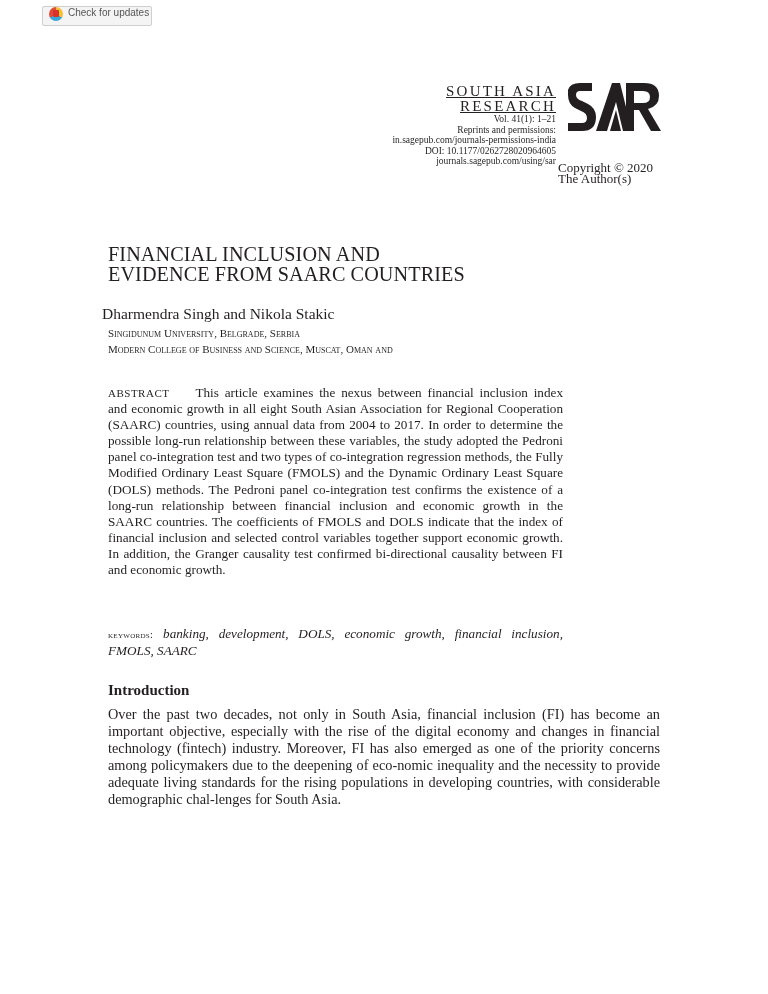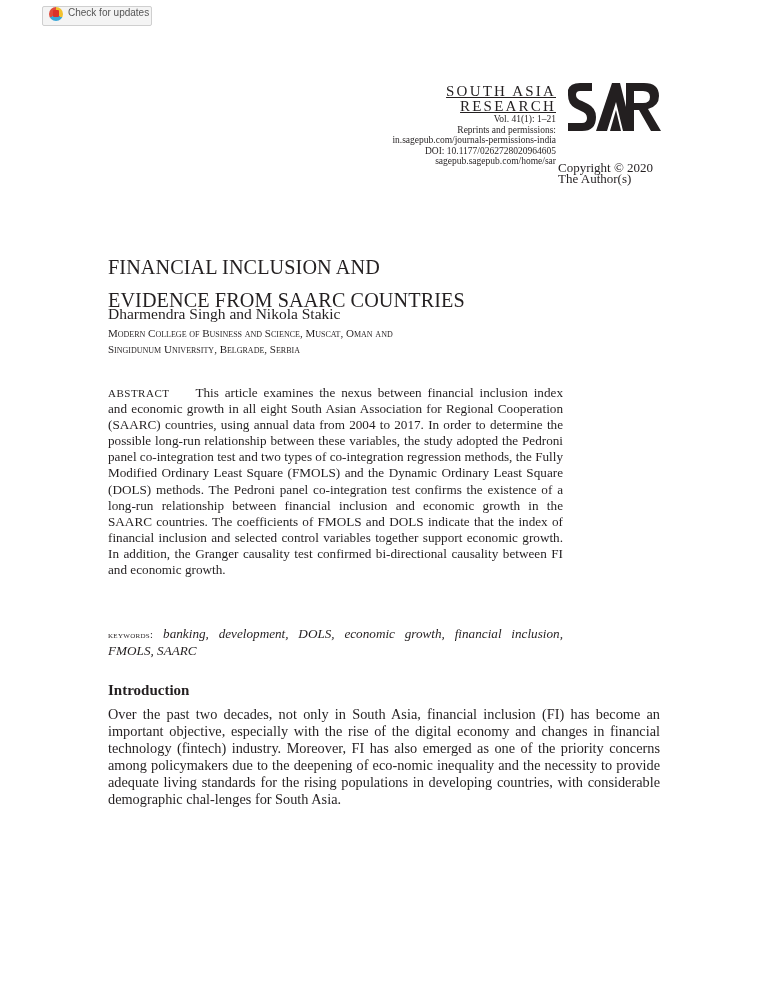--- a/index.html
+++ b/index.html
@@ -22,22 +22,22 @@
   .journal-name { font-size: 15px; letter-spacing: 2.2px; line-height: 15px; text-decoration: underline; }
   .journal-meta div { white-space: nowrap; }
 
   .sar-logo { position: absolute; left: 566px; top: 82px; width: 96px; height: 50px; }
 
   .copyright-block { position: absolute; left: 558px; top: 163px; font-size: 13px;
     line-height: 10.5px; color: #231f20; white-space: nowrap; }
 
   .title { position: absolute; left: 108px; top: 244px; font-size: 20.2px; line-height: 20px;
     color: #231f20; letter-spacing: 0.1px; }
-  .title div { white-space: nowrap; margin-top: 13px; }
-  .authors { position: absolute; left: 108px; top: 305px; font-size: 15.5px; color: #231f20;
+  .title div { white-space: nowrap; }
+  .authors { position: absolute; left: 102px; top: 305px; font-size: 15.5px; color: #231f20;
     white-space: nowrap; }
   .affiliation { position: absolute; left: 108px; top: 325px; font-size: 11px; line-height: 16px;
     font-variant: small-caps; color: #231f20; white-space: nowrap; }
 
   .abstract { position: absolute; left: 108px; top: 384px; width: 455px; font-size: 13.2px;
     line-height: 16.1px; text-align: justify; color: #231f20; }
   .abstract-label { font-variant: small-caps; font-size: 16px; letter-spacing: 0.5px;
     margin-right: 26px; text-transform: lowercase; }
   .keywords { position: absolute; left: 108px; top: 626px; width: 455px; font-size: 13.2px;
     line-height: 16px; text-align: justify; }
@@ -60,21 +60,21 @@
 </div>
 
 <div class="journal-block">
   <div class="journal-name">SOUTH ASIA</div>
   <div class="journal-name">RESEARCH</div>
   <div class="journal-meta">
     <div>Vol. 41(1): 1–21</div>
     <div>Reprints and permissions:</div>
     <div>in.sagepub.com/journals-permissions-india</div>
     <div>DOI: 10.1177/0262728020964605</div>
-    <div>sagepub.sagepub.com/home/sar</div>
+    <div>journals.sagepub.com/using/sar</div>
   </div>
 </div>
 
 <svg class="sar-logo" viewBox="0 0 96 50">
 
   <path d="M2 8 Q4 1 14 1 L26 1 L26 9 L14 9 Q10 9 10 13 Q10 17 16 19 L22 22 Q30 26 30 35 Q30 49 16 49 L2 49 L2 41 L16 41 Q21 41 21 36 Q21 31 15 29 L9 26 Q2 22 2 13 Z" fill="#231f20"></path>
 
   <path d="M30 49 L46 1 L54 1 L66 49 L57 49 L50 20 L41 49 Z" fill="#231f20"></path>
   <path d="M44 49 L50 28 L55 49 Z" fill="#231f20"></path>
 
@@ -87,22 +87,22 @@
 </div>
 
 <div class="title">
   <div>FINANCIAL INCLUSION AND</div>
   <div>EVIDENCE FROM SAARC COUNTRIES</div>
 </div>
 
 <div class="authors">Dharmendra Singh and Nikola Stakic</div>
 
 <div class="affiliation">
+  <div>Singidunum University, Belgrade, Serbia</div>
   <div>Modern College of Business and Science, Muscat, Oman and</div>
-  <div>Singidunum University, Belgrade, Serbia</div>
 </div>
 
 <div class="abstract">
   <span class="abstract-label">ABSTRACT</span><span>This article examines the nexus between financial inclusion index and economic growth in all eight South Asian Association for Regional Cooperation (SAARC) countries, using annual data from 2004 to 2017. In order to determine the possible long-run relationship between these variables, the study adopted the Pedroni panel co-integration test and two types of co-integration regression methods, the Fully Modified Ordinary Least Square (FMOLS) and the Dynamic Ordinary Least Square (DOLS) methods. The Pedroni panel co-integration test confirms the existence of a long-run relationship between financial inclusion and economic growth in the SAARC countries. The coefficients of FMOLS and DOLS indicate that the index of financial inclusion and selected control variables together support economic growth. In addition, the Granger causality test confirmed bi-directional causality between FI and economic growth.</span>
 </div>
 
 <div class="keywords">
   <span class="kw-label">KEYWORDS:</span>
   <span class="kw-values">banking, development, DOLS, economic growth, financial inclusion, FMOLS, SAARC</span>
 </div>

